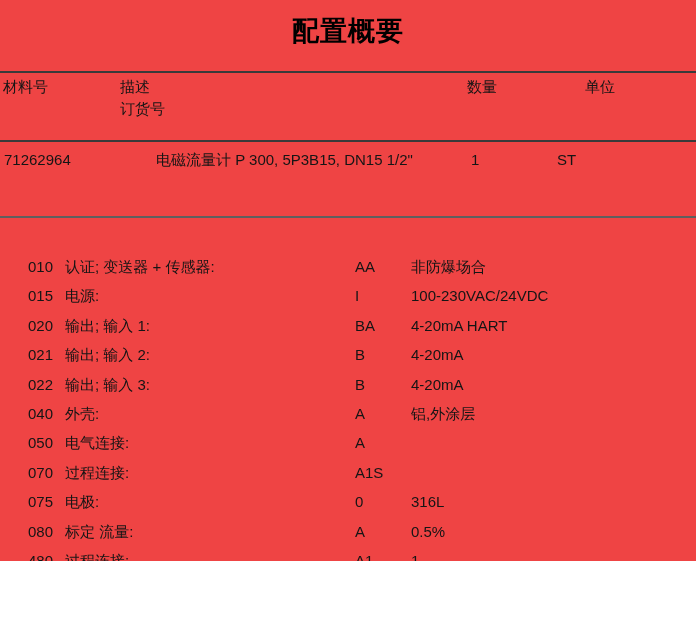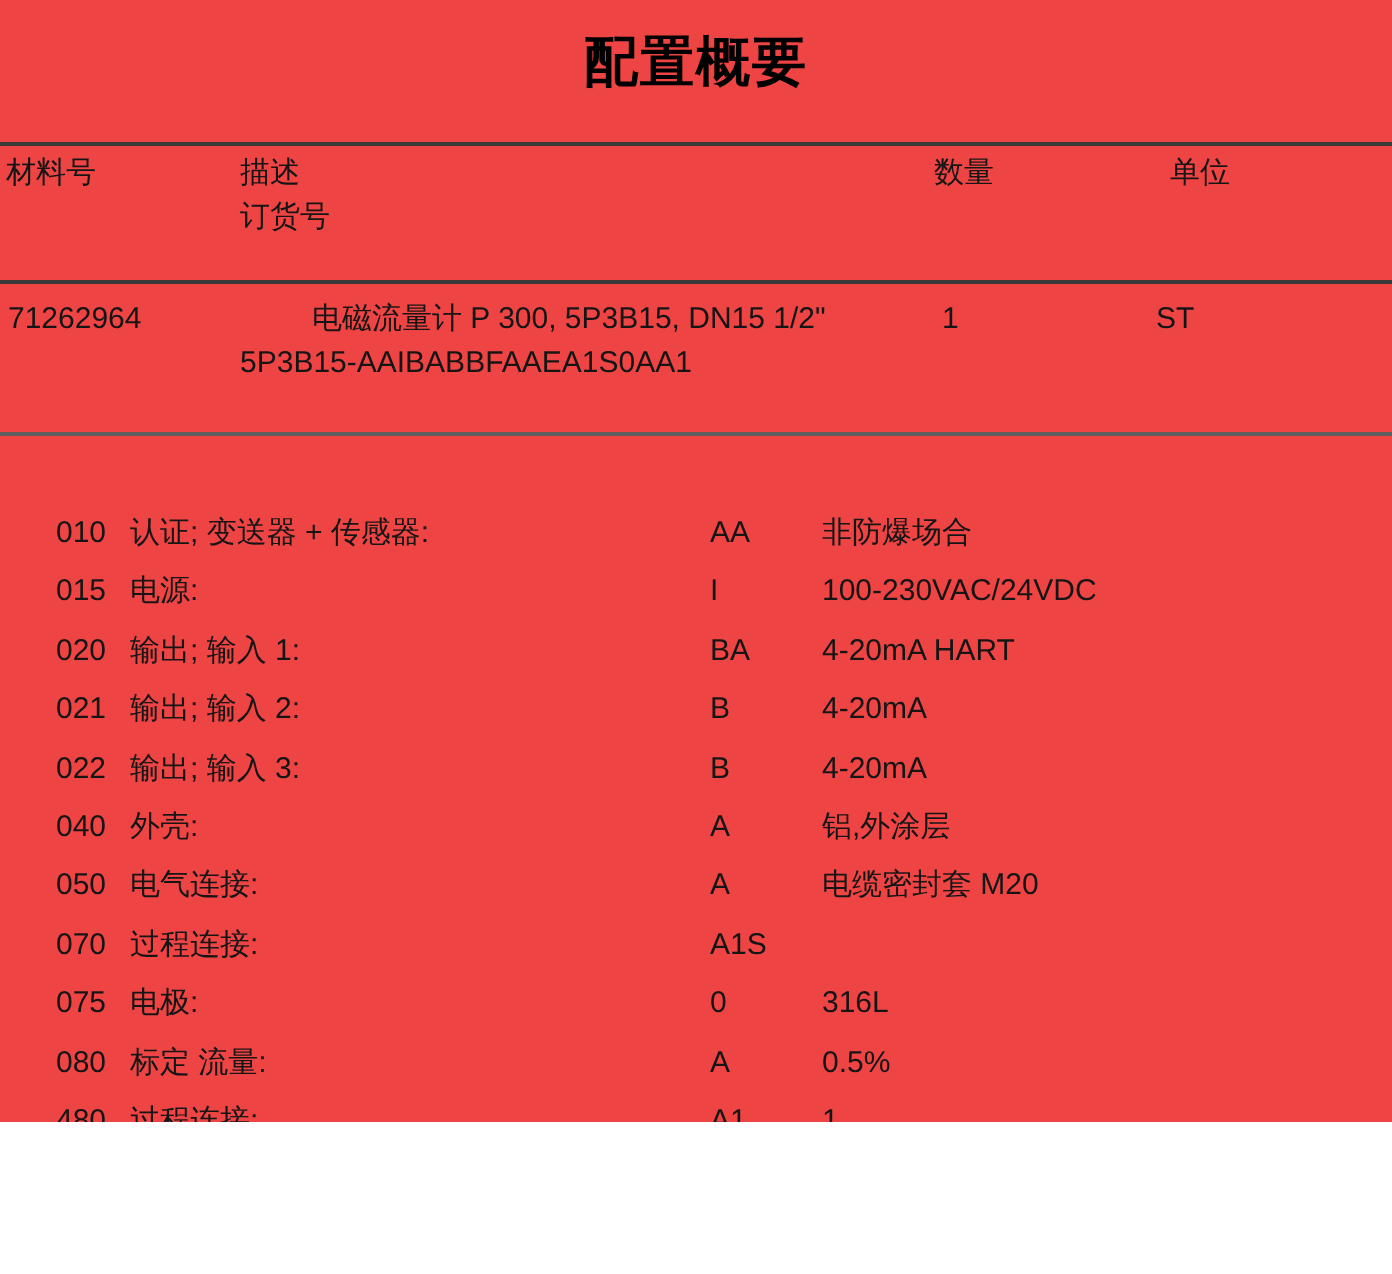--- a/index.html
+++ b/index.html
@@ -41,21 +41,21 @@
   .h-material { left: 3px;   top: 78px; text-align: right; }
   .h-desc     { left: 120px; top: 78px; }
   .h-order    { left: 120px; top: 100px; }
   .h-qty      { left: 467px; top: 78px; }
   .h-unit     { left: 585px; top: 78px; }
   
   .r-material { left: 4px;   top: 151px; }
   .r-desc1    { left: 120px; top: 151px; margin-left: 36px; }
   .r-desc2    { left: 120px; top: 173px; }
   .r-qty      { left: 471px; top: 151px; }
-  .r-unit     { left: 578px; top: 151px; }
+  .r-unit     { left: 557px; top: 151px; }
   
   .config-list {
     position: absolute;
     top: 257px;
     left: 0;
     width: 696px;
   }
   .config-row {
     position: relative;
     height: 29.4px;
@@ -77,21 +77,20 @@
   <div class="rule rule-bottom"></div>
 
   <span class="abs h-material">材料号</span>
   <span class="abs h-desc">描述</span>
   <span class="abs h-order">订货号</span>
   <span class="abs h-qty">数量</span>
   <span class="abs h-unit">单位</span>
 
   <span class="abs r-material">71262964</span>
   <span class="abs r-desc1">电磁流量计 P 300, 5P3B15, DN15 1/2"</span>
-  <span class="abs r-desc2">5P3B15-AAIBABBFAAEA1S0AA1</span>
   <span class="abs r-qty">1</span>
   <span class="abs r-unit">ST</span>
 
   <div class="config-list" id="config-list">
     <div class="config-row">
       <span class="c-code">010</span>
       <span class="c-label">认证; 变送器 + 传感器:</span>
       <span class="c-opt">AA</span>
       <span class="c-val">非防爆场合</span>
     </div>
@@ -129,21 +128,20 @@
       <span class="c-code">040</span>
       <span class="c-label">外壳:</span>
       <span class="c-opt">A</span>
       <span class="c-val">铝,外涂层</span>
     </div>
 
     <div class="config-row">
       <span class="c-code">050</span>
       <span class="c-label">电气连接:</span>
       <span class="c-opt">A</span>
-      <span class="c-val">电缆密封套 M20</span>
     </div>
 
 
     <div class="config-row">
       <span class="c-code">070</span>
       <span class="c-label">过程连接:</span>
       <span class="c-opt">A1S</span>
     </div>
 
     <div class="config-row">

